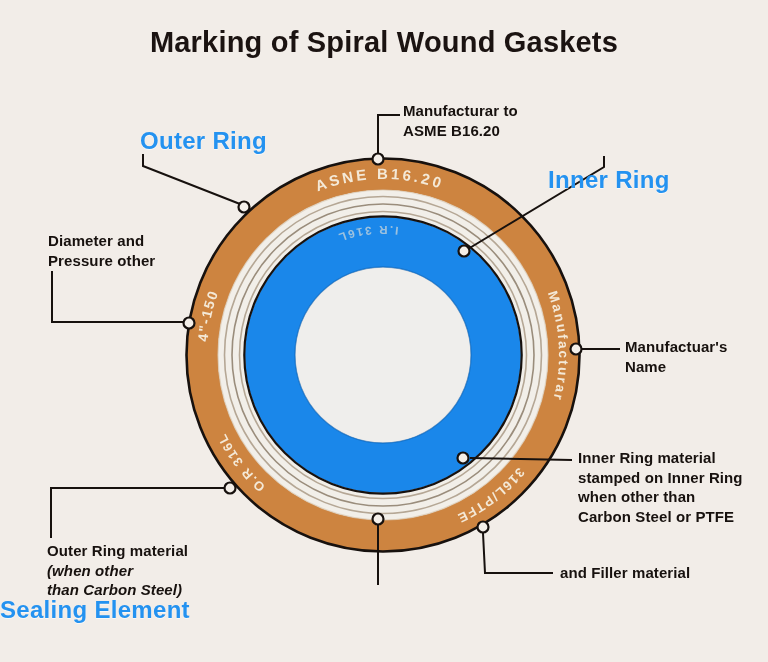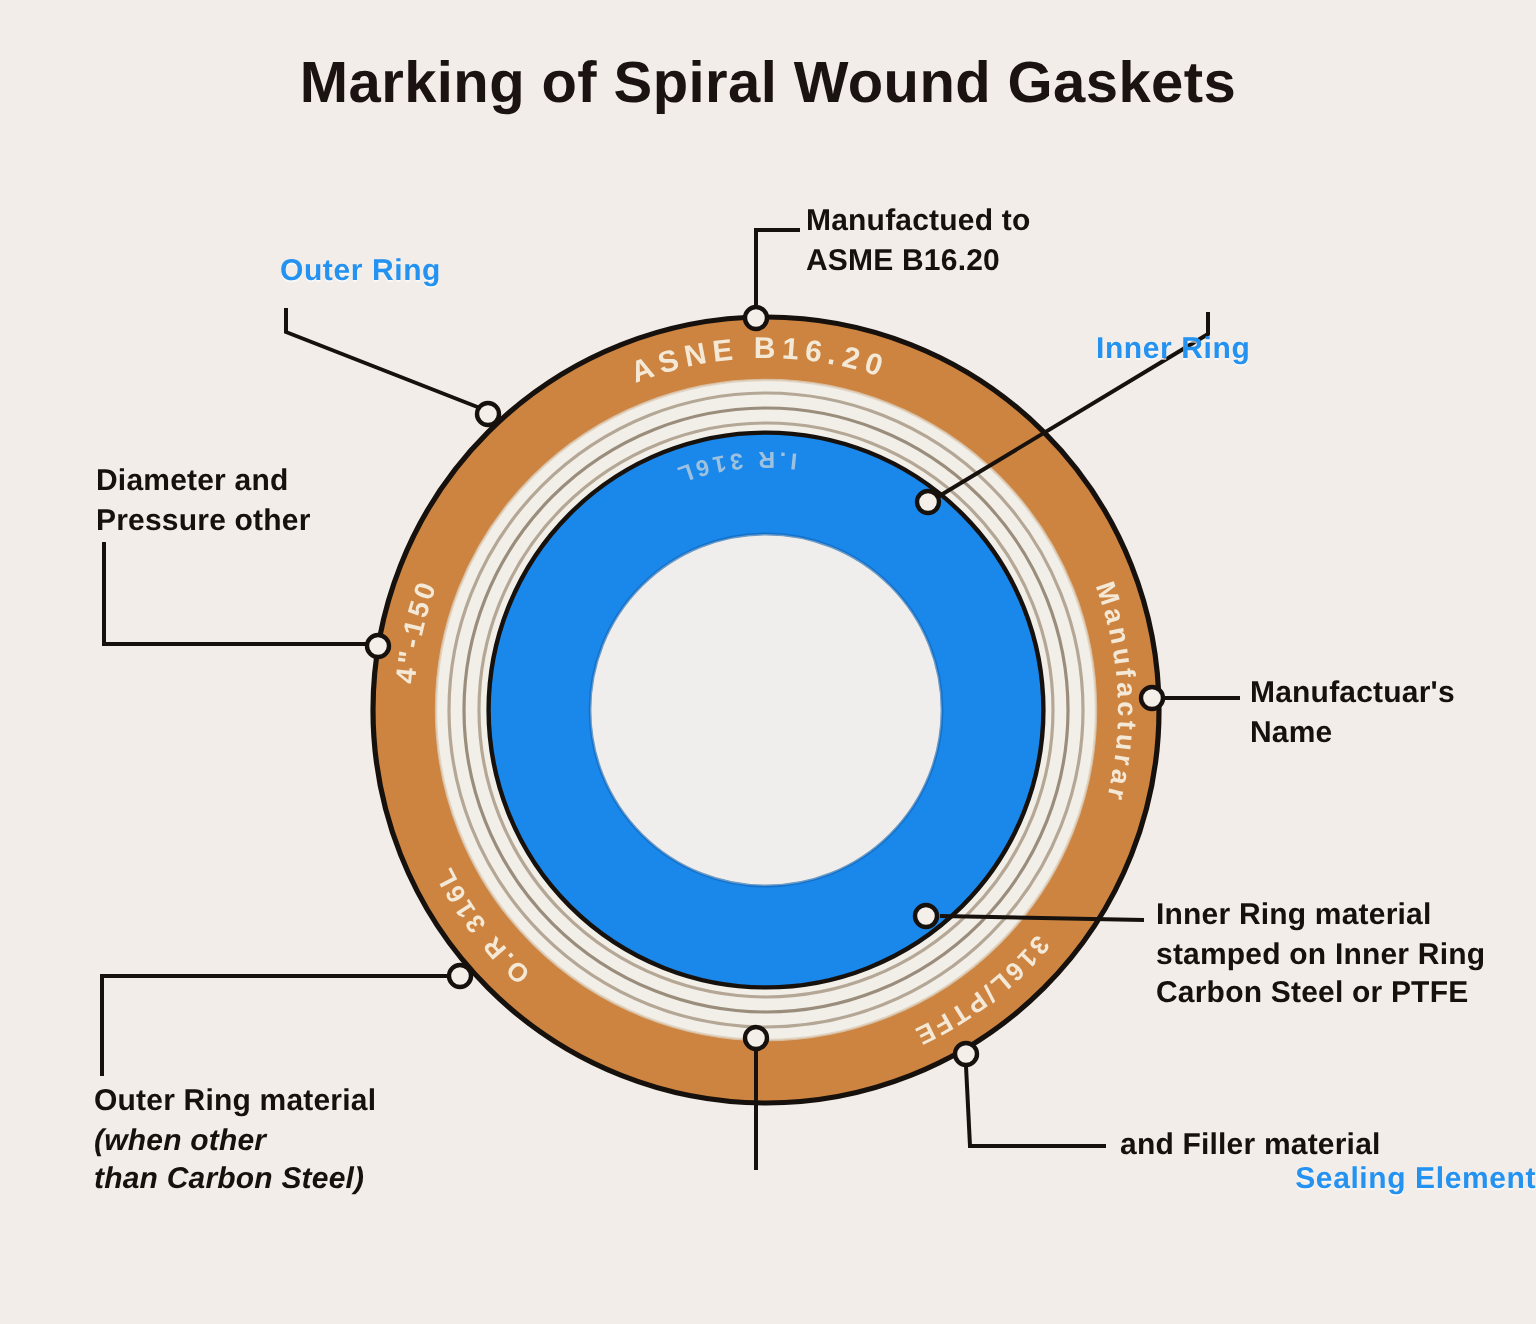--- a/index.html
+++ b/index.html
@@ -10,21 +10,21 @@
     font-family:"Liberation Sans",sans-serif;
     color:#17110e;
   }
   .stage svg{position:absolute;left:0;top:0;}
   .abs{position:absolute;}
   .title{
     width:768px;text-align:center;top:26px;left:0;
     font-size:29px;font-weight:bold;color:#1b1311;letter-spacing:0.2px;
   }
   .blue-label{
-    font-size:15px;font-weight:bold;color:#2492f0;letter-spacing:0.3px;
+    font-size:24px;font-weight:bold;color:#2492f0;letter-spacing:0.3px;
     text-shadow:0 1px 0 rgba(255,255,255,0.6);
   }
   .callout{
     font-size:15px;font-weight:bold;color:#17110e;line-height:19.5px;
     letter-spacing:0.1px;
   }
   .callout .it{font-style:italic;}
   .ring-text{
     font-family:"Liberation Sans",sans-serif;font-weight:bold;
     fill:#f4e9d7;
@@ -96,40 +96,41 @@
       <circle cx="463" cy="458" r="5.5"></circle>
       <circle cx="378" cy="519" r="5.5"></circle>
       <circle cx="483" cy="527" r="5.5"></circle>
     </g>
   </svg>
 
   <div class="abs title">Marking of Spiral Wound Gaskets</div>
 
   <div class="abs blue-label" style="left:140px;top:127px;">Outer Ring</div>
   <div class="abs blue-label" style="left:548px;top:127px;margin-top:39px;">Inner Ring</div>
-  <div class="abs blue-label" style="left:0;top:581px;width:768px;text-align:right;">Sealing Element</div>
+  <div class="abs blue-label" style="left:0;top:596px;width:768px;text-align:left;">Sealing Element</div>
 
   <div class="abs callout" style="left:403px;top:101px;">
-    <div>Manufactued to</div>
+    <div>Manufacturar to</div>
     <div>ASME B16.20</div>
   </div>
 
   <div class="abs callout" style="left:48px;top:231px;">
     <div>Diameter and</div>
     <div>Pressure other</div>
   </div>
 
   <div class="abs callout" style="left:625px;top:337px;">
     <div>Manufactuar's</div>
     <div>Name</div>
   </div>
 
   <div class="abs callout" style="left:578px;top:448px;">
     <div>Inner Ring material</div>
     <div>stamped on Inner Ring</div>
+    <div>when other than</div>
     <div>Carbon Steel or PTFE</div>
   </div>
 
   <div class="abs callout" style="left:560px;top:563px;">
     <div>and Filler material</div>
   </div>
 
   <div class="abs callout" style="left:47px;top:541px;">
     <div>Outer Ring material</div>
     <div class="it">(when other</div>

